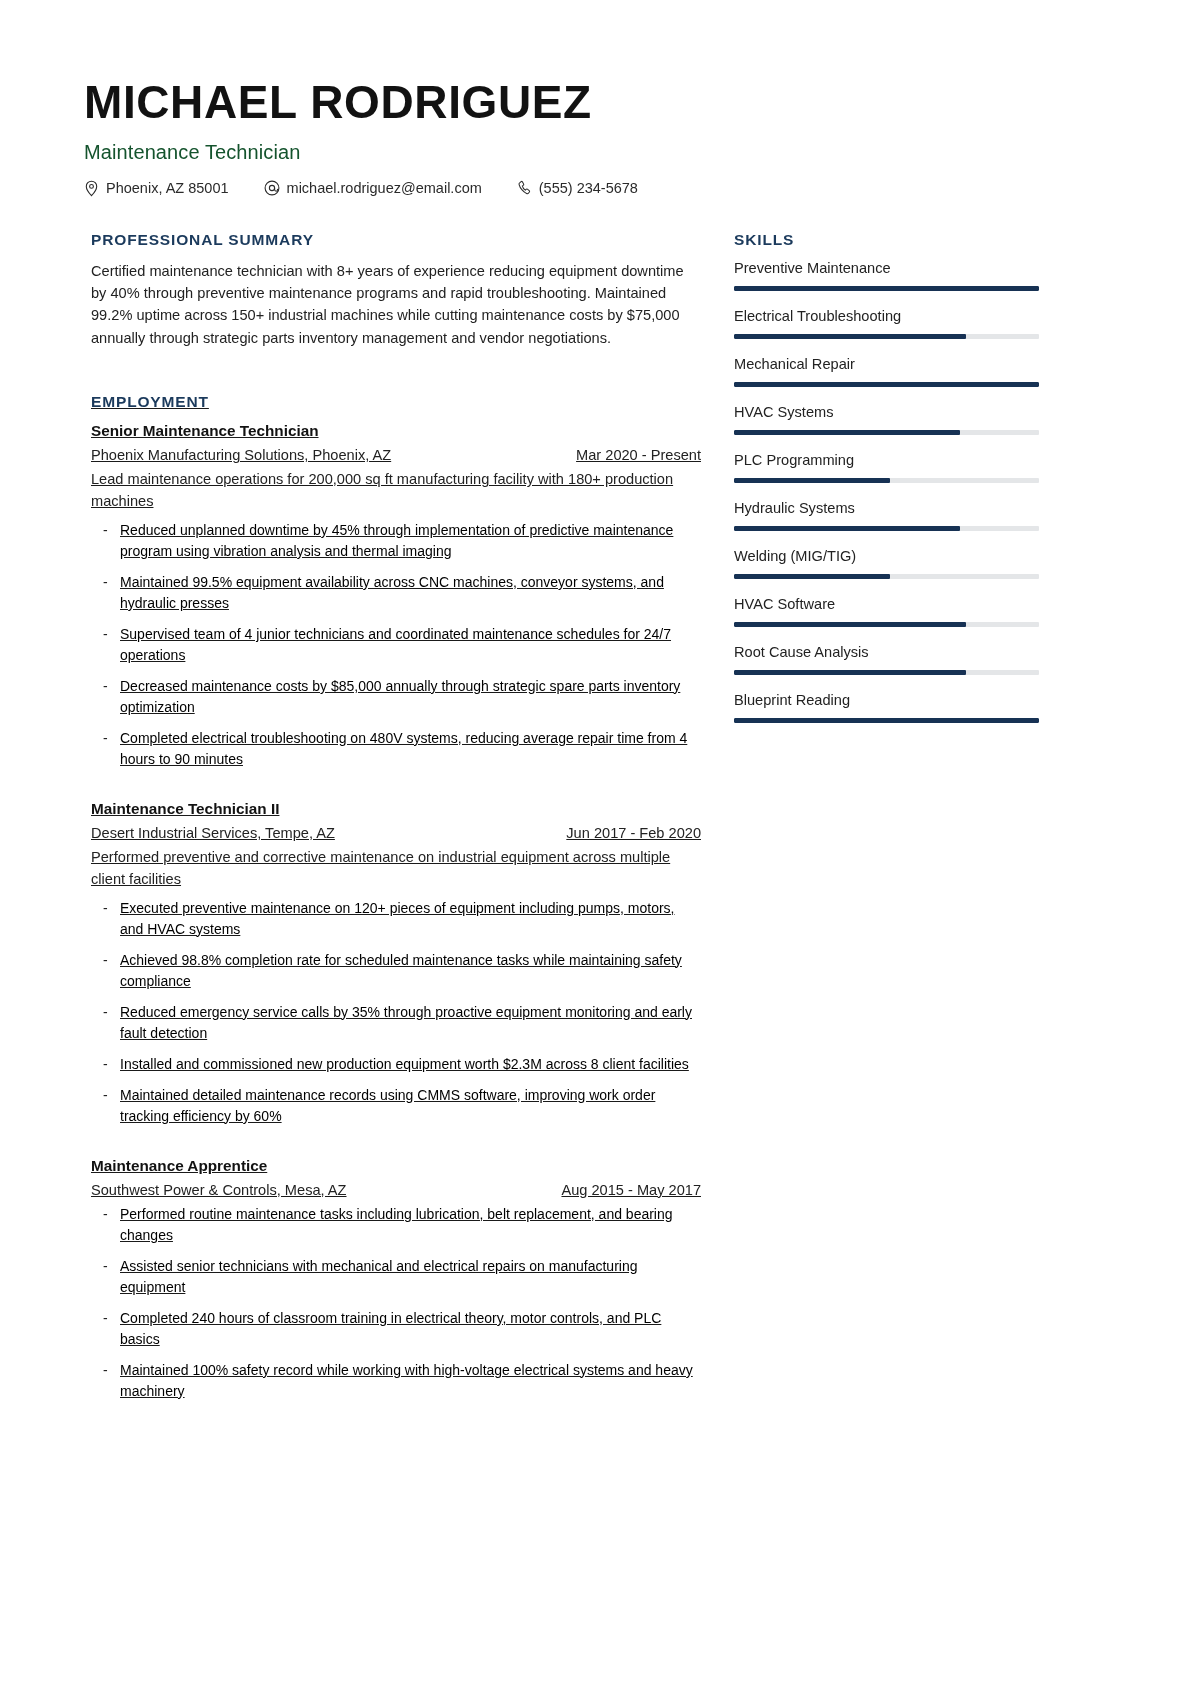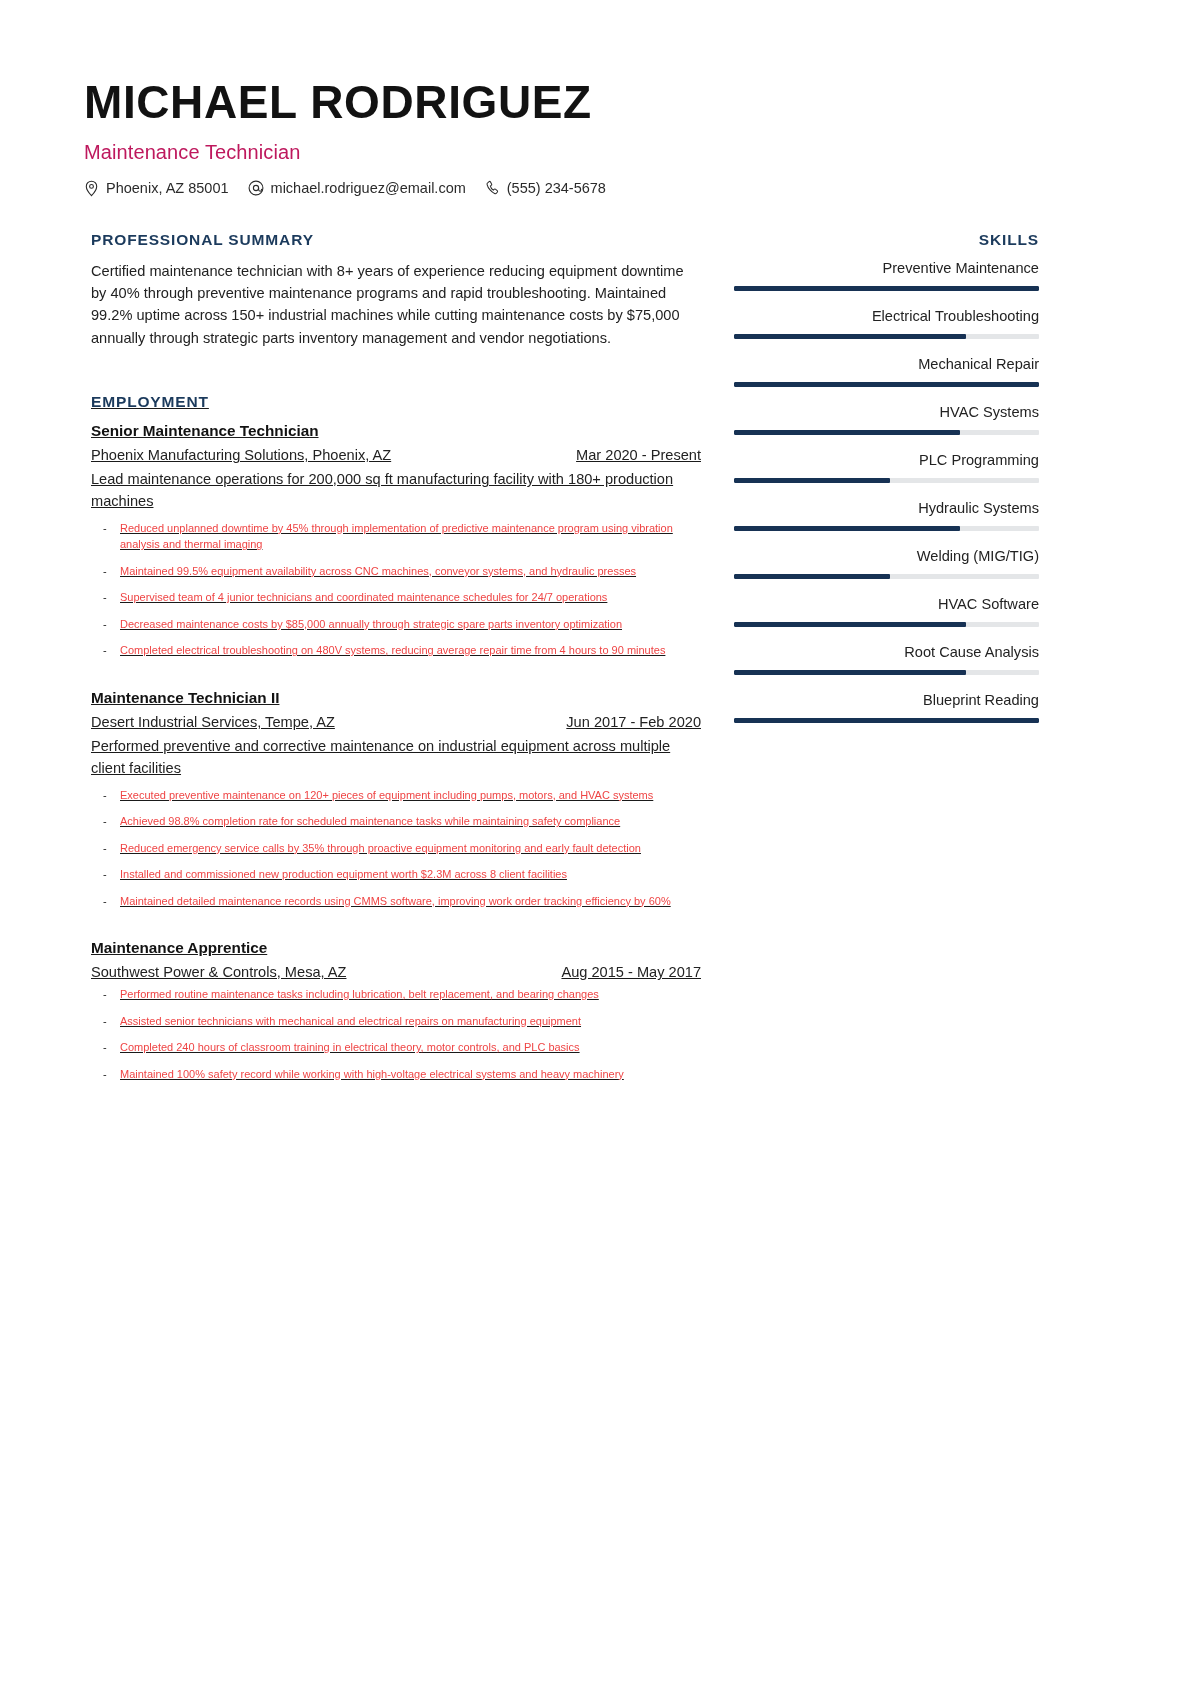--- a/index.html
+++ b/index.html
@@ -27,28 +27,28 @@
     font-size: 46px;
     font-weight: 700;
     letter-spacing: 0.6px;
     color: #121212;
     line-height: 1.06;
     margin-bottom: 14px;
   }
   .job-title {
     font-size: 20px;
     font-weight: 400;
-    color: #be185d;
+    color: #14532d;
     letter-spacing: 0.1px;
     margin-bottom: 16px;
   }
   .contact-row {
     display: flex;
     align-items: center;
-    gap: 19px;
+    gap: 35px;
     font-size: 14.5px;
     color: #2b2b2b;
   }
   .contact-item {
     display: flex;
     align-items: center;
     gap: 7px;
     white-space: nowrap;
   }
   .contact-item svg { display: block; flex: 0 0 auto; }
@@ -58,21 +58,20 @@
     display: flex;
     align-items: flex-start;
     margin-top: 34px;
     margin-left: 7px;
   }
   .col-left { width: 610px; flex: 0 0 610px; }
   .col-right {
     width: 305px;
     flex: 0 0 305px;
     margin-left: 33px;
-    text-align: right;
   }
 
   .section { margin-bottom: 0; }
   .section-title {
     font-size: 15.5px;
     font-weight: 700;
     color: #1b3a5c;
     letter-spacing: 0.85px;
     margin-bottom: 11px;
   }
@@ -104,23 +103,23 @@
   .job-desc {
     font-size: 14.6px;
     line-height: 1.5;
     color: #222222;
     margin-bottom: 7px;
   }
   .bullets { list-style: none; }
   .bullets li {
     position: relative;
     padding-left: 29px;
-    font-size: 11px;
+    font-size: 14px;
     line-height: 1.5;
-    color: #ef4444;
+    color: #000000;
     margin-bottom: 10px;
   }
   .bullets li:last-child { margin-bottom: 0; }
   .bullets li::before {
     content: "-";
     position: absolute;
     left: 12px;
     top: 0;
     color: #222222;
   }

